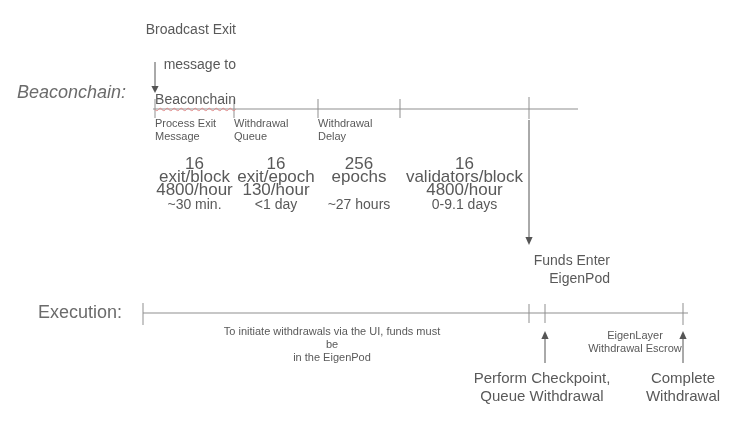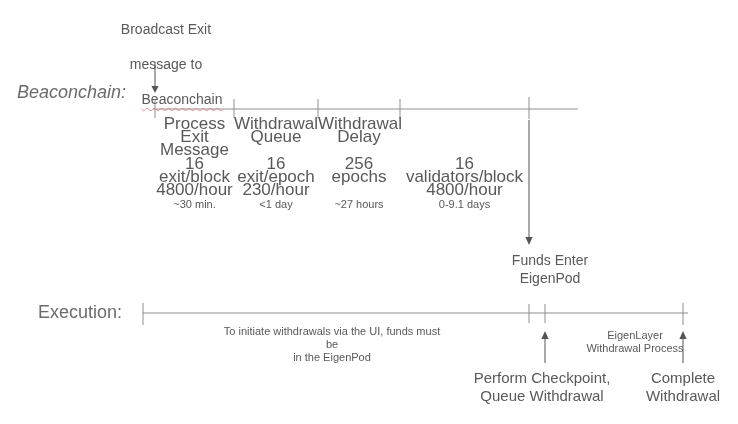--- a/index.html
+++ b/index.html
@@ -2,27 +2,27 @@
 <html><head>
 <meta charset="utf-8">
 <style>
   html,body{margin:0;padding:0;background:#ffffff;}
   #stage{
     position:relative;width:738px;height:424px;background:#ffffff;overflow:hidden;
     font-family:"Liberation Sans","DejaVu Sans",sans-serif;color:#595959;
   }
   .lbl{position:absolute;text-align:center;white-space:pre-line;color:#595959;}
   .s11{font-size:11px;line-height:13px;margin-left:20px;}
-  .s14{font-size:14px;line-height:17.5px;}
+  .s14{font-size:14px;line-height:17.5px;text-align:right;}
   .s15{font-size:15px;line-height:18px;}
   .big{position:absolute;font-size:18px;line-height:20px;color:#6b6b6b;white-space:nowrap;}
   .seg{position:absolute;top:117px;height:100px;}
-  .seg .t{position:absolute;top:0;left:0;right:0;text-align:center;white-space:pre-line;font-size:17px;line-height:13px;}
+  .seg .t{position:absolute;top:0;left:0;right:0;white-space:pre-line;font-size:11px;line-height:13px;}
   .seg .r{position:absolute;top:40px;left:0;right:0;text-align:center;white-space:pre-line;font-size:17px;line-height:13px;}
-  .seg .d{position:absolute;top:81px;left:0;right:0;text-align:center;white-space:pre-line;font-size:11px;line-height:13px;}
+  .seg .d{position:absolute;top:81px;left:0;right:0;text-align:center;white-space:pre-line;font-size:14px;line-height:13px;}
   .squiggle{
     text-decoration-line:underline;
     text-decoration-style:wavy;
     text-decoration-color:#e08a8a;
     text-decoration-thickness:1px;
     text-underline-offset:3px;
     padding-left:32px;
   }
   svg.layer{position:absolute;left:0;top:0;pointer-events:none;}
 </style>
@@ -82,21 +82,21 @@
     <div class="t">Process Exit
 Message</div>
     <div class="r">16 exit/block
 4800/hour</div>
     <div class="d">~30 min.</div>
   </div>
   <div class="seg" style="left:234px;width:84px;">
     <div class="t">Withdrawal
 Queue</div>
     <div class="r">16 exit/epoch
-230/hour</div>
+130/hour</div>
     <div class="d">&lt;1 day</div>
   </div>
   <div class="seg" style="left:318px;width:82px;">
     <div class="t">Withdrawal
 Delay</div>
     <div class="r">256 epochs</div>
     <div class="d">~27 hours</div>
   </div>
   <div class="seg" style="left:400px;width:129px;">
     <div class="r">16 validators/block
@@ -106,21 +106,21 @@
 
   <div class="lbl s14" style="left:490px;top:252px;width:120px;">Funds Enter
 EigenPod</div>
 
   <div class="big" style="left:38px;top:302px;">Execution:</div>
 
   <div class="lbl s11" style="left:197px;top:325px;width:230px;">To initiate withdrawals via the UI, funds must be
 in the EigenPod</div>
 
   <div class="lbl s11" style="left:554px;top:329px;width:122px;">EigenLayer
-Withdrawal Process</div>
+Withdrawal Escrow</div>
 
   <div class="lbl s15" style="left:460px;top:369px;width:164px;">Perform Checkpoint,
 Queue Withdrawal</div>
 
   <div class="lbl s15" style="left:623px;top:369px;width:120px;">Complete
 Withdrawal</div>
 
 </div>
 
 </body></html>

